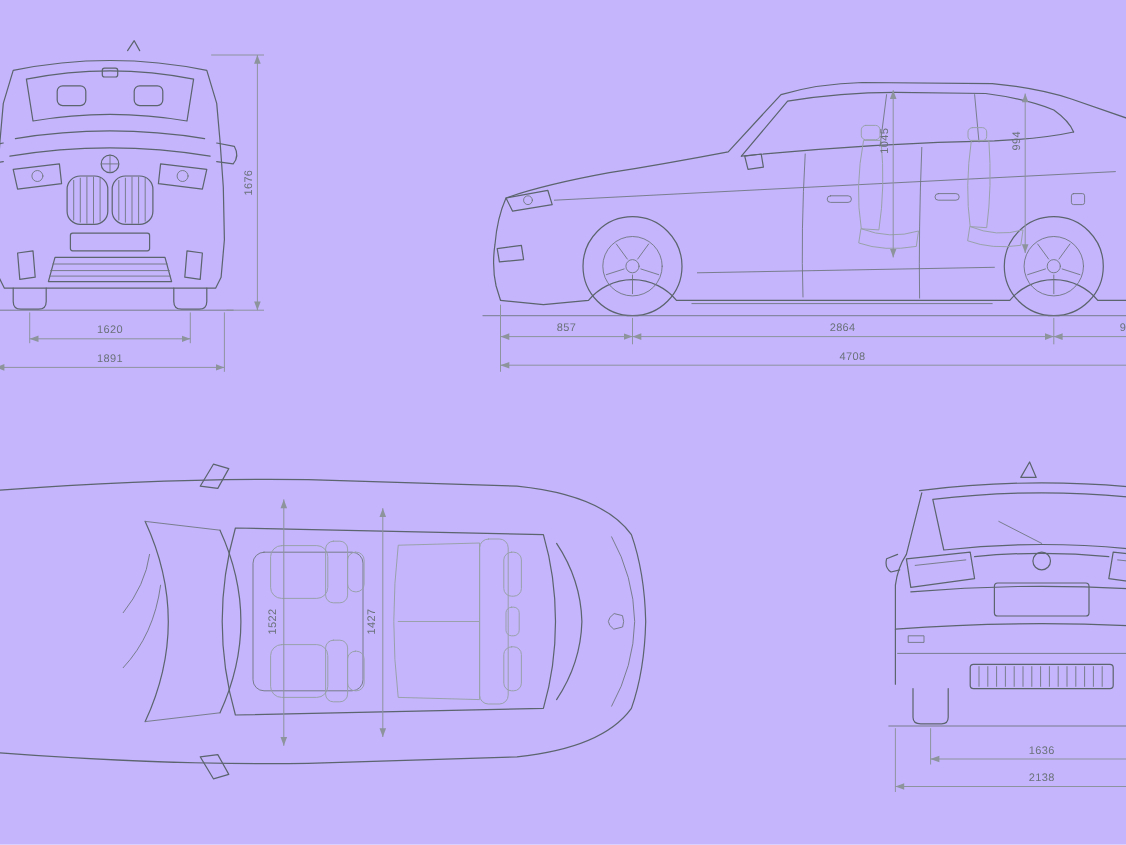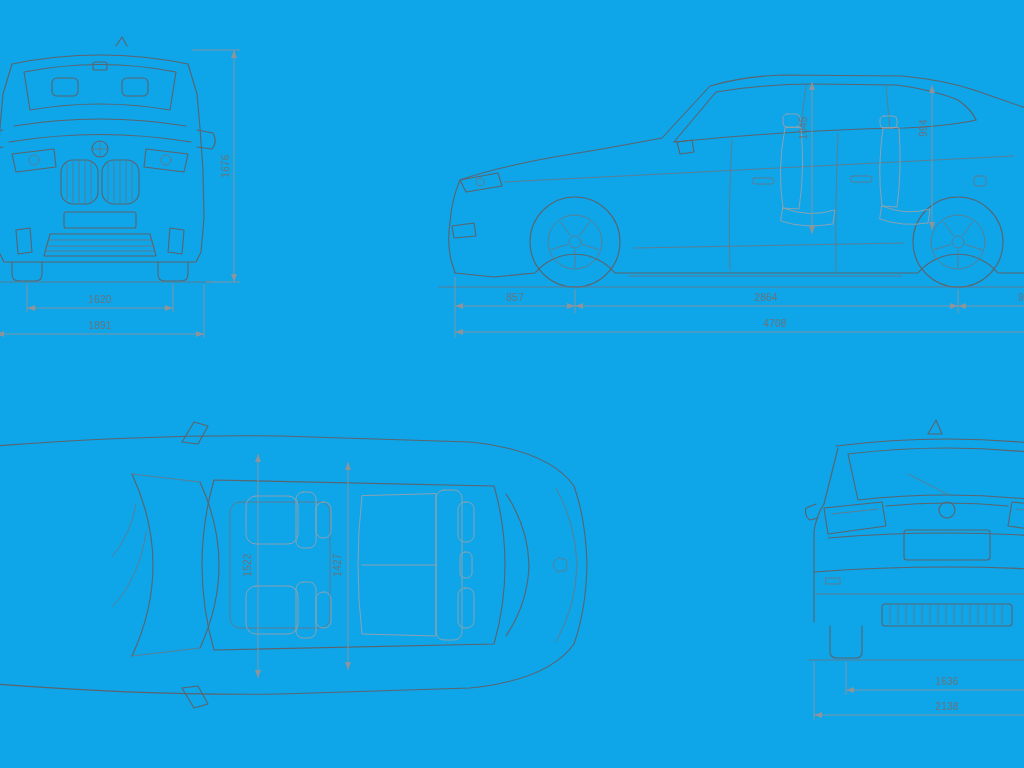--- a/index.html
+++ b/index.html
@@ -1,17 +1,17 @@
 <!DOCTYPE html>
 <html><head>
 <meta charset="utf-8">
 <style>
   * { margin:0; padding:0; box-sizing:border-box; }
   html,body { width:1024px; height:768px; background:#ffffff; overflow:hidden; }
-  .canvas { position:relative; width:1024px; height:768px; background:#0ea5e9;
+  .canvas { position:relative; width:1024px; height:768px; background:#c4b5fd;
             font-family:"Liberation Sans", sans-serif; }
   .view { position:absolute; }
   svg { overflow:hidden; display:block; }
   text.dim-label { font-family:"Liberation Sans", sans-serif; font-size:10px; fill:#6b7279; letter-spacing:0.3px; }
   .car  { stroke:#5c646d; stroke-width:1.1; fill:none; stroke-linecap:round; stroke-linejoin:round; }
   .thin { stroke:#6e757d; stroke-width:0.8; fill:none; stroke-linecap:round; }
   .int  { stroke:#99a1a9; stroke-width:0.9; fill:none; stroke-linecap:round; stroke-linejoin:round; }
   .dim  { stroke:#8d949c; stroke-width:0.9; fill:none; }
 </style>
 </head>

